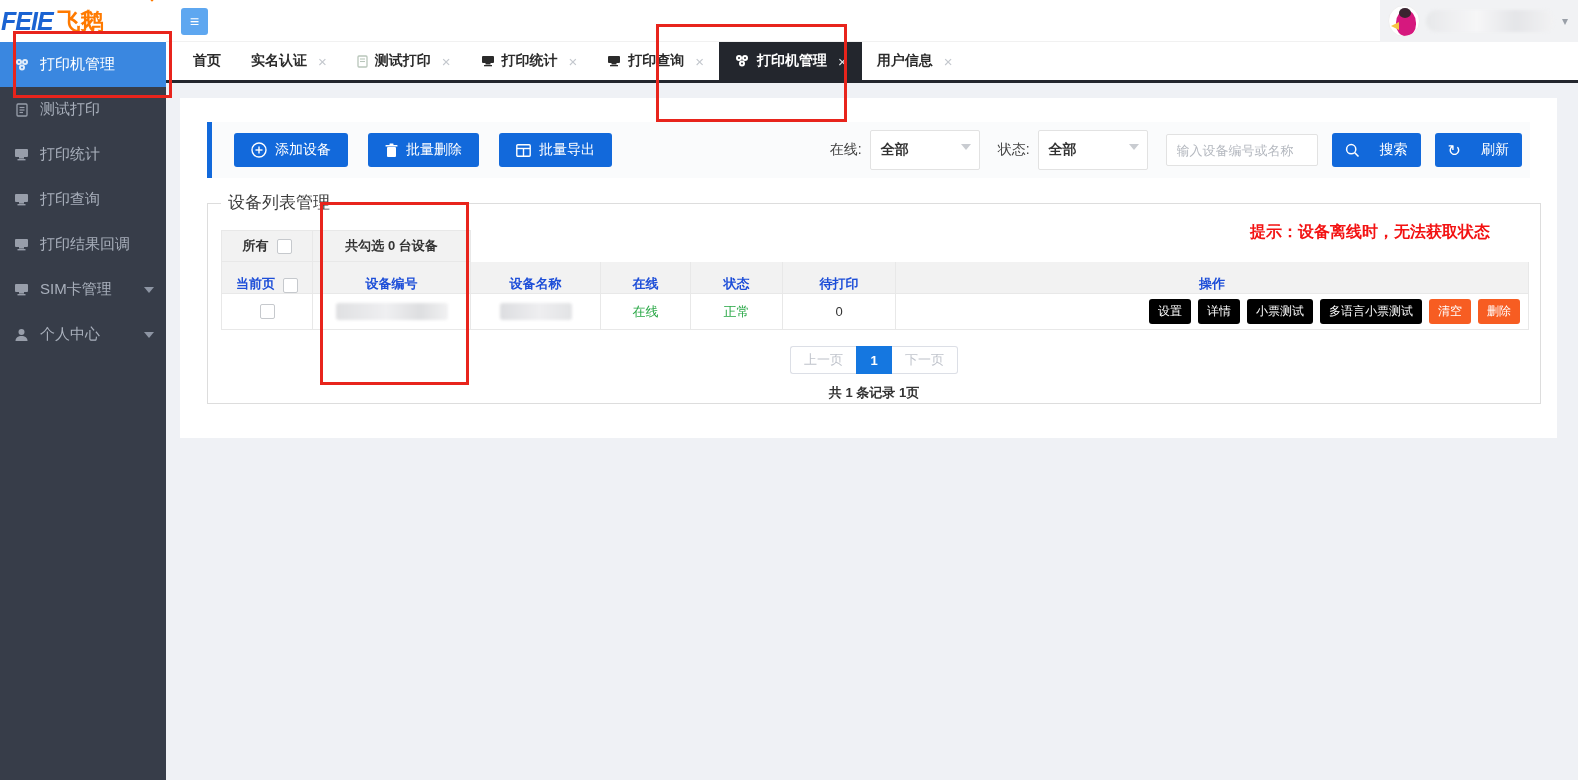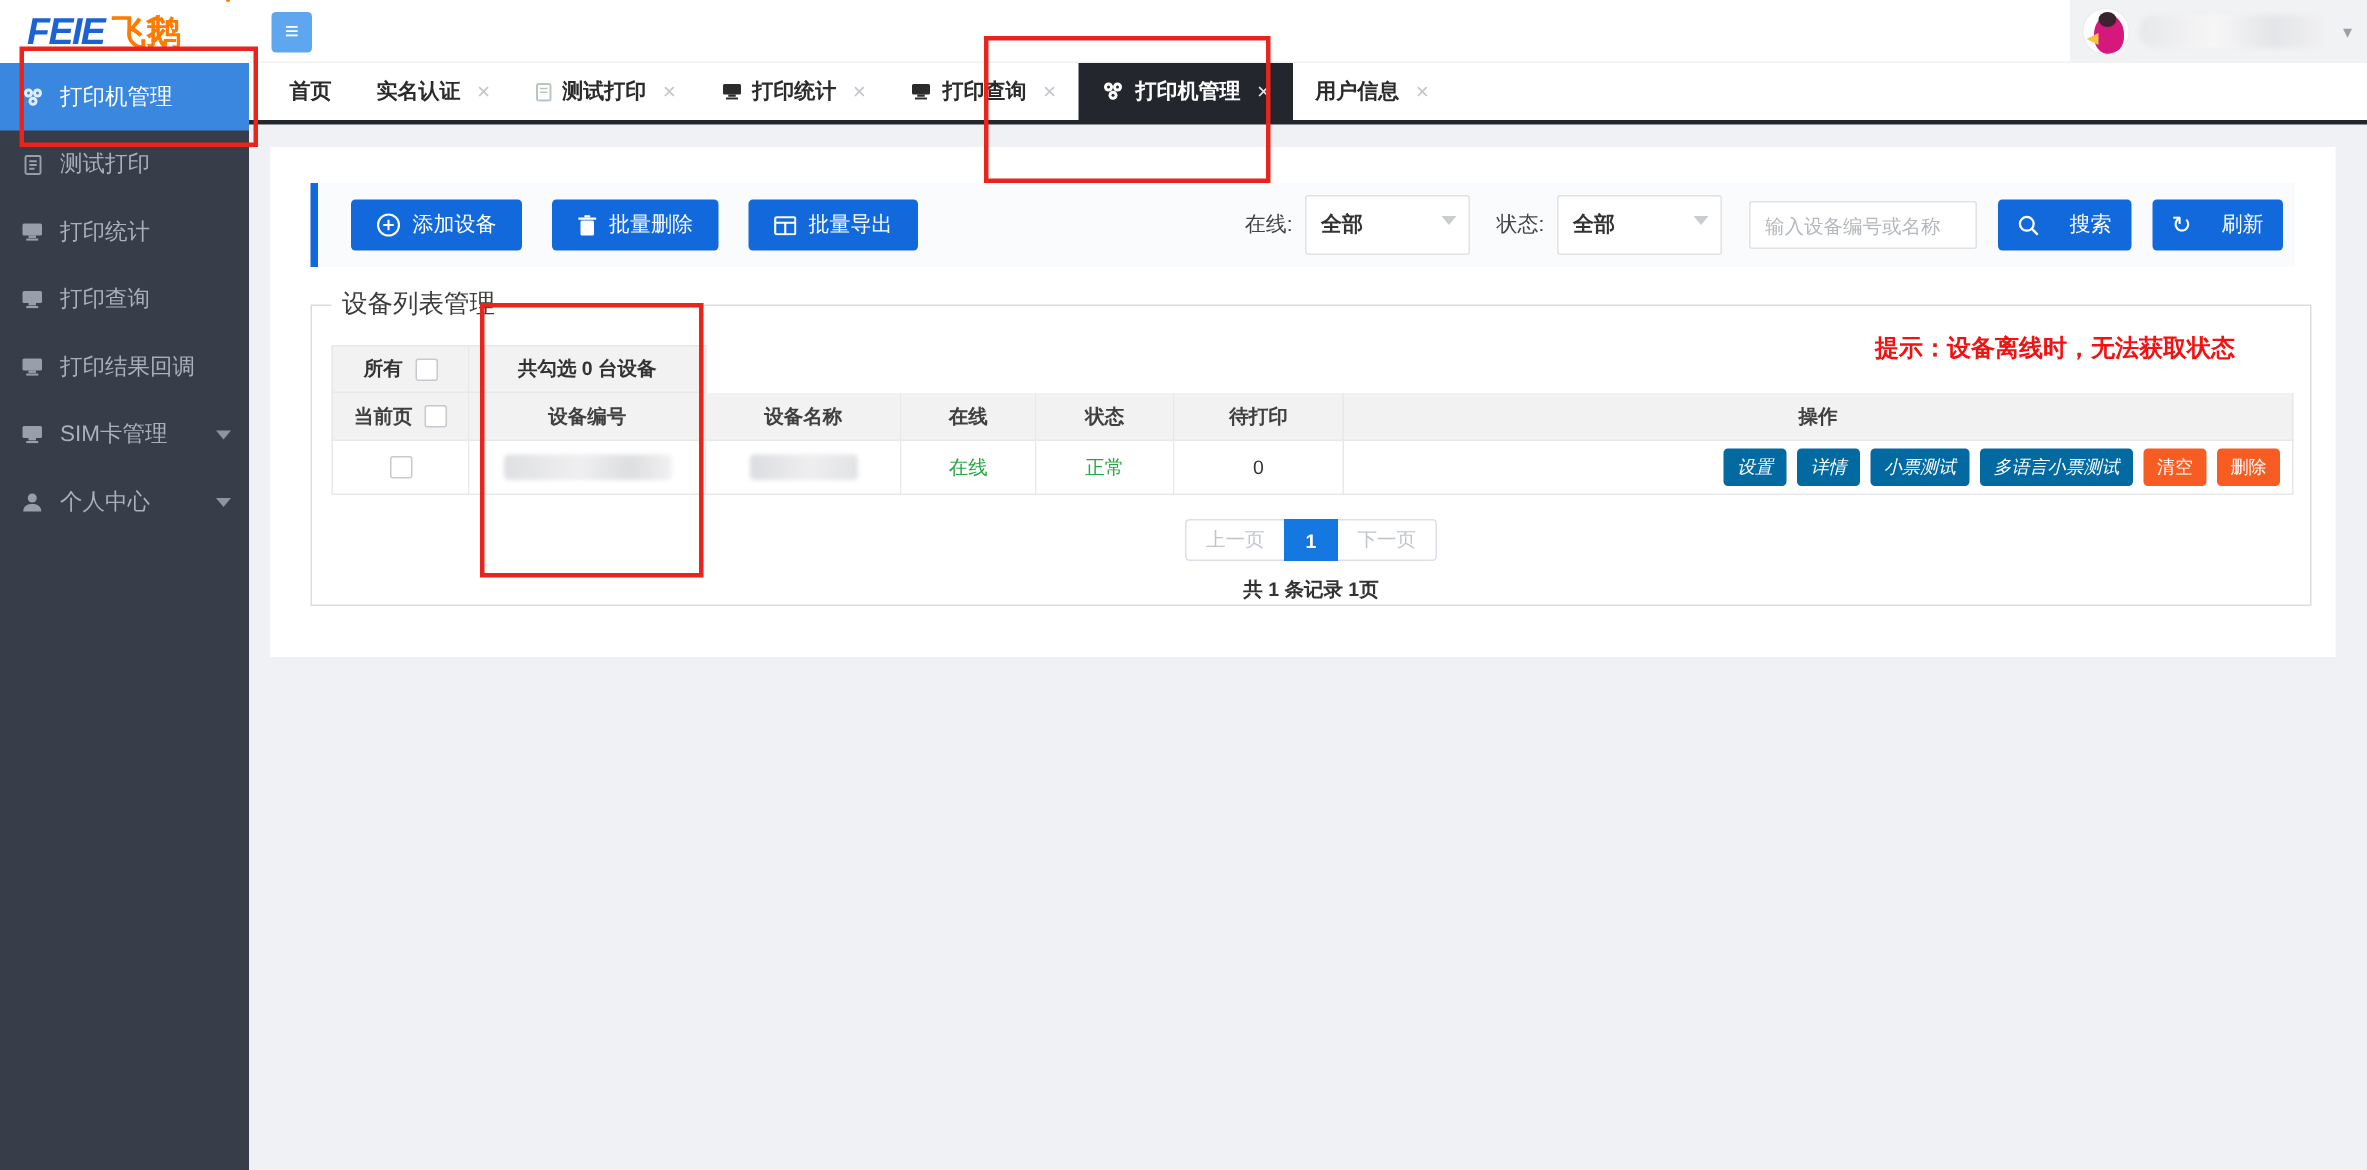--- a/index.html
+++ b/index.html
@@ -4,21 +4,21 @@
 <style>
   * { margin:0; padding:0; box-sizing:border-box; }
   html,body { width:1578px; height:780px; }
   body {
     position:relative; background:#eff1f5;
     font-family:"Liberation Sans", sans-serif; color:#333;
     overflow:hidden;
   }
   
   .sidebar { position:absolute; left:0; top:0; width:166px; height:780px; background:#373d49; z-index:2; }
-  .logo-area { height:42px; background:#fff; display:flex; align-items:center; padding-left:18px; }
+  .logo-area { height:42px; background:#fff; display:flex; align-items:center; padding-left:1px; }
   .logo-en { color:#1b63d2; font-style:italic; font-weight:bold; font-size:25px; letter-spacing:-1px; position:relative; }
   .wifi { position:absolute; top:-7px; right:8px; }
   .logo-cn { color:#ff7a00; font-weight:bold; font-size:23px; margin-left:5px; }
   .nav { padding-top:0; }
   .nav-item { height:45px; display:flex; align-items:center; padding:0 13px; color:#a9b0bc; font-size:15px; gap:10px; position:relative; cursor:pointer; }
   .nav-item.active { background:#3a87e0; color:#fff; }
   .nav-item .ic { width:17px; display:flex; justify-content:center; color:inherit; opacity:.85; }
   .nav-caret { position:absolute; right:12px; width:0; height:0; border-left:5px solid transparent; border-right:5px solid transparent; border-top:6px solid #8d95a3; }
   
   .main { position:absolute; left:166px; top:0; right:0; }
@@ -60,32 +60,32 @@
   
   .fieldset { position:absolute; left:27px; top:105px; width:1334px; height:201px; border:1px solid #ddd; }
   .legend { position:absolute; left:13px; top:-13px; background:#fff; padding:0 7px; font-size:17px; color:#3c3c3c; }
   .tip { position:absolute; right:50px; top:18px; color:#f31212; font-size:16px; font-weight:bold; }
   
   .table { position:absolute; left:13px; top:26px; width:1308px; font-size:13px; }
   .trow { display:flex; }
   .cell { border-right:1px solid #e8e8e8; border-bottom:1px solid #e8e8e8; display:flex; align-items:center; justify-content:center; gap:8px; }
   .cell.first { border-left:1px solid #e8e8e8; }
   .hrow .cell { background:#f2f2f2; height:32px; font-weight:bold; color:#333; border-top:1px solid #e8e8e8; }
-  .hrow2 .cell { background:#f2f2f2; height:32px; font-weight:bold; color:#404040; }
+  .hrow2 .cell { background:#f2f2f2; height:32px; font-weight:bold; color:#1d4ed8;align-items:flex-end; }
   .drow .cell { background:#fff; height:36px; }
   .c-check{ width:92px; } .c-no{ width:158px; } .c-name{ width:130px; }
   .c-online{ width:90px; } .c-status{ width:92px; } .c-pending{ width:113px; } .c-actions{ width:633px; }
   .hrow .spacer { flex:1; border:none; background:transparent; }
   .checkbox { width:15px; height:15px; border:1px solid #c6c9cd; border-radius:2px; background:#fff; cursor:pointer; }
   .green { color:#28a745; }
   .blur-no { width:112px; height:17px; border-radius:3px; background:linear-gradient(90deg,#dfe0e2,#efeff1 45%,#dddee0 75%,#f1f1f2); filter:blur(1.5px); }
   .blur-name { width:72px; height:17px; border-radius:3px; background:linear-gradient(90deg,#dcdde0,#eeeef0 55%,#e2e3e5); filter:blur(1.5px); }
   .drow .c-actions { justify-content:flex-end; padding-right:8px; gap:7px; }
   .act { border:none; border-radius:3px; color:#fff; font-size:12px; height:25px; padding:0 9px; cursor:pointer; font-family:inherit; }
-  .act.blue { background:#0369a1;font-style:italic; }
+  .act.blue { background:#000000; }
   .act.orange { background:#f75d22; }
   
   .pagination { position:absolute; top:142px; left:0; width:100%; display:flex; justify-content:center; }
   .pg { height:28px; border:1px solid #dcdfe6; background:#fff; color:#c0c4cc; font-size:13px; padding:0 13px; cursor:pointer; font-family:inherit; }
   .pg.prev { border-radius:3px 0 0 3px; border-right:none; }
   .pg.next { border-radius:0 3px 3px 0; border-left:none; }
   .pg.cur { width:36px; background:#1577e0; border-color:#1577e0; color:#fff; font-weight:bold; padding:0; }
   .records { position:absolute; top:180px; left:0; width:100%; text-align:center; font-weight:bold; font-size:13px; color:#333; }
   
   .anno { position:absolute; border:3px solid #e8241c; z-index:40; pointer-events:none; }

